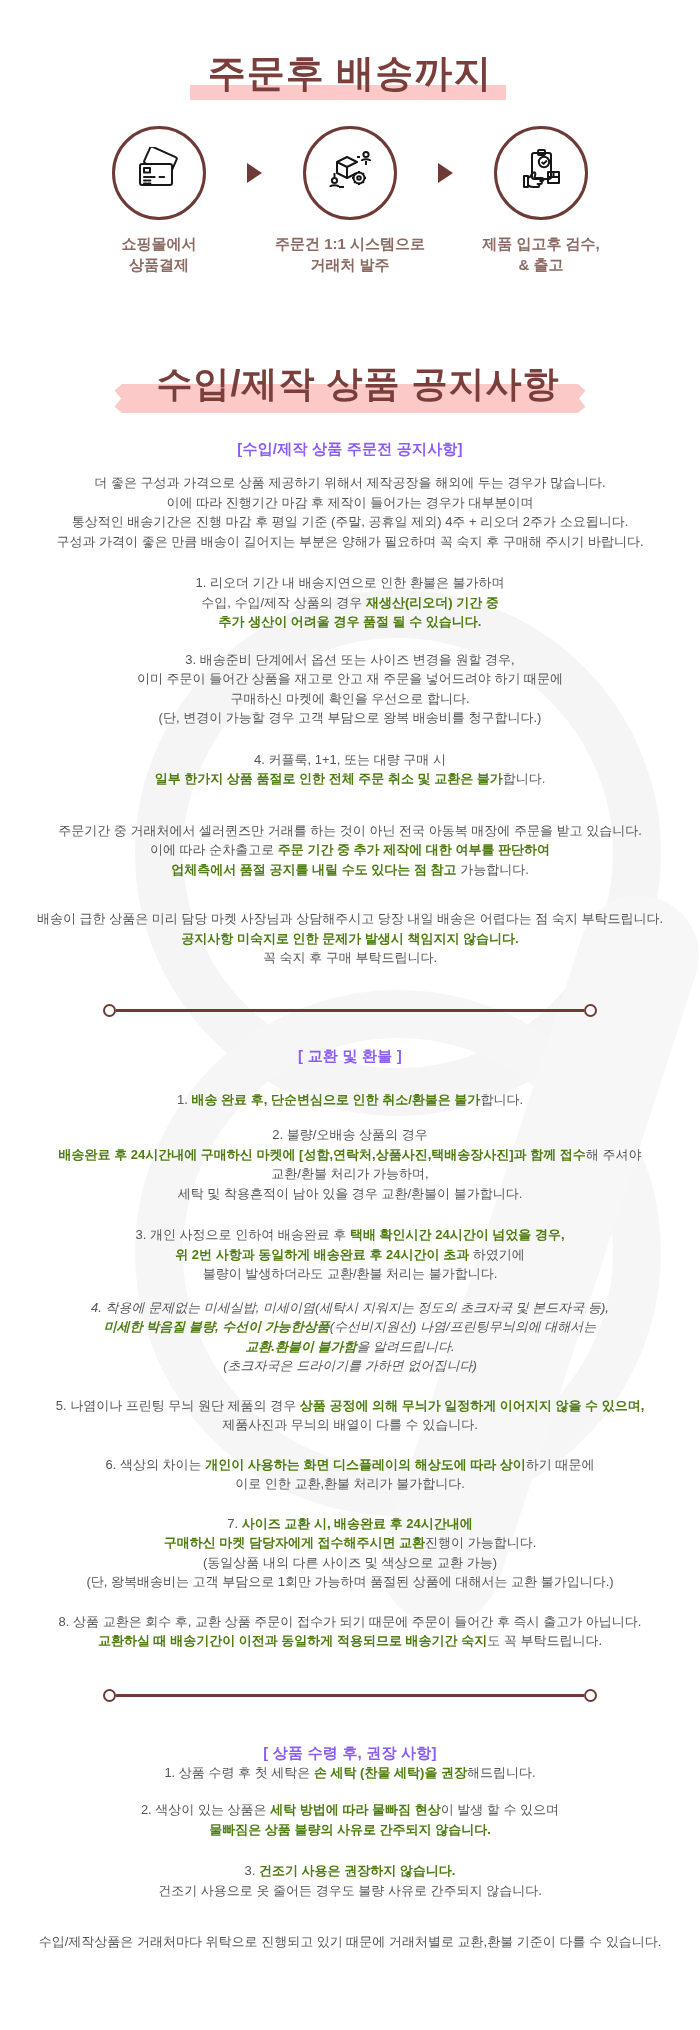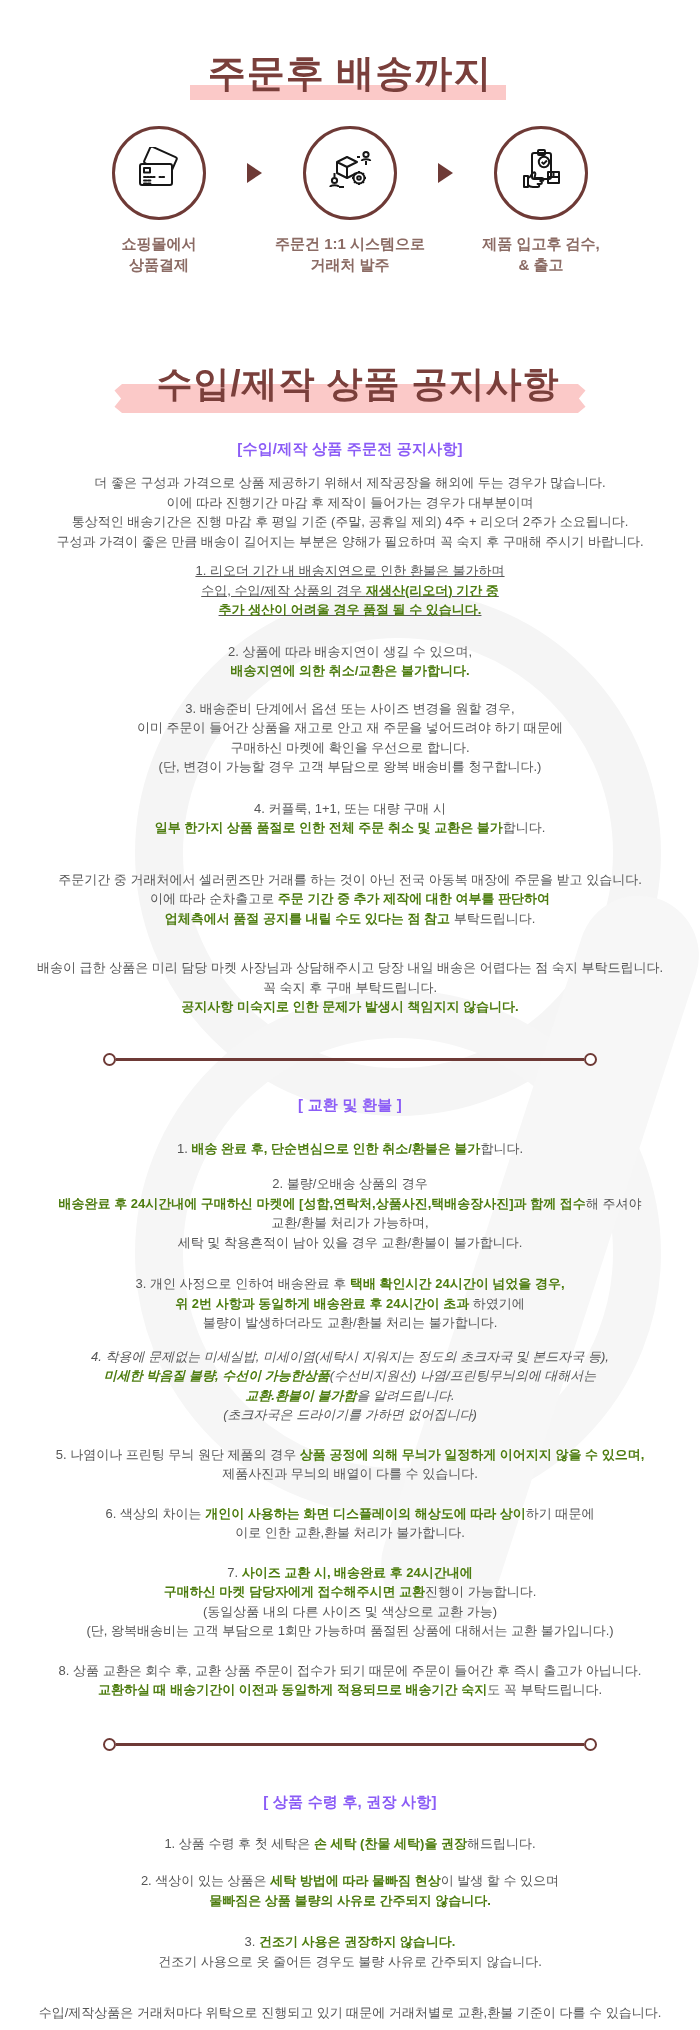--- a/index.html
+++ b/index.html
@@ -141,48 +141,44 @@
     </div>
 
     <div class="notice">
         <h3 class="sec-heading" style="margin-top: 0px;">[수입/제작 상품 주문전 공지사항]</h3>
         <p class="block" style="margin-top: 14px;">
           <span class="line"><span>더 좋은 구성과 가격으로 상품 제공하기 위해서 제작공장을 해외에 두는 경우가 많습니다.</span></span>
           <span class="line"><span>이에 따라 진행기간 마감 후 제작이 들어가는 경우가 대부분이며</span></span>
           <span class="line"><span>통상적인 배송기간은 진행 마감 후 평일 기준 (주말, 공휴일 제외) 4주 + 리오더 2주가 소요됩니다.</span></span>
           <span class="line"><span>구성과 가격이 좋은 만큼 배송이 길어지는 부분은 양해가 필요하며 꼭 숙지 후 구매해 주시기 바랍니다.</span></span>
         </p>
-        <p class="block" style="margin-top: 10px; text-decoration: underline;">
+        <p class="block" style="margin-top: 22px;">
           <span class="line"><span>1. 리오더 기간 내 배송지연으로 인한 환불은 불가하며</span></span>
           <span class="line"><span>수입, 수입/제작 상품의 경우 </span><span class="red">재생산(리오더) 기간 중</span></span>
           <span class="line"><span class="red">추가 생산이 어려울 경우 품절 될 수 있습니다.</span></span>
-        </p>
-        <p class="block" style="margin-top: 22px;">
-          <span class="line"><span>2. 상품에 따라 배송지연이 생길 수 있으며,</span></span>
-          <span class="line"><span class="red">배송지연에 의한 취소/교환은 불가합니다.</span></span>
         </p>
         <p class="block" style="margin-top: 18px;">
           <span class="line"><span>3. 배송준비 단계에서 옵션 또는 사이즈 변경을 원할 경우,</span></span>
           <span class="line"><span>이미 주문이 들어간 상품을 재고로 안고 재 주문을 넣어드려야 하기 때문에</span></span>
           <span class="line"><span>구매하신 마켓에 확인을 우선으로 합니다.</span></span>
           <span class="line"><span>(단, 변경이 가능할 경우 고객 부담으로 왕복 배송비를 청구합니다.)</span></span>
         </p>
         <p class="block" style="margin-top: 22px;">
           <span class="line"><span>4. 커플룩, 1+1, 또는 대량 구매 시</span></span>
           <span class="line"><span class="red">일부 한가지 상품 품절로 인한 전체 주문 취소 및 교환은 불가</span><span>합니다.</span></span>
         </p>
         <p class="block" style="margin-top: 32px;">
           <span class="line"><span>주문기간 중 거래처에서 셀러퀸즈만 거래를 하는 것이 아닌 전국 아동복 매장에 주문을 받고 있습니다.</span></span>
           <span class="line"><span>이에 따라 순차출고로 </span><span class="red">주문 기간 중 추가 제작에 대한 여부를 판단하여</span></span>
-          <span class="line"><span class="red">업체측에서 품절 공지를 내릴 수도 있다는 점 참고 </span><span>부탁드립니다.</span></span>
+          <span class="line"><span class="red">업체측에서 품절 공지를 내릴 수도 있다는 점 참고 </span><span>가능합니다.</span></span>
         </p>
         <p class="block" style="margin-top: 30px;">
           <span class="line"><span>배송이 급한 상품은 미리 담당 마켓 사장님과 상담해주시고 당장 내일 배송은 어렵다는 점 숙지 부탁드립니다.</span></span>
+          <span class="line"><span class="red">공지사항 미숙지로 인한 문제가 발생시 책임지지 않습니다.</span></span>
           <span class="line"><span>꼭 숙지 후 구매 부탁드립니다.</span></span>
-          <span class="line"><span class="red">공지사항 미숙지로 인한 문제가 발생시 책임지지 않습니다.</span></span>
         </p>
         <div class="divider" style="margin-top: 36px;">
           <span class="ring"></span>
           <span class="rule"></span>
           <span class="ring"></span>
         </div>
         <h3 class="sec-heading" style="margin-top: 30px;">[ 교환 및 환불 ]</h3>
         <p class="block" style="margin-top: 24px;">
           <span class="line"><span>1. </span><span class="red">배송 완료 후, 단순변심으로 인한 취소/환불은 불가</span><span>합니다.</span></span>
         </p>
@@ -220,21 +216,21 @@
         <p class="block" style="margin-top: 20px;">
           <span class="line"><span>8. 상품 교환은 회수 후, 교환 상품 주문이 접수가 되기 때문에 주문이 들어간 후 즉시 출고가 아닙니다.</span></span>
           <span class="line"><span class="red">교환하실 때 배송기간이 이전과 동일하게 적용되므로 배송기간 숙지</span><span>도 꼭 부탁드립니다.</span></span>
         </p>
         <div class="divider" style="margin-top: 38px;">
           <span class="ring"></span>
           <span class="rule"></span>
           <span class="ring"></span>
         </div>
         <h3 class="sec-heading" style="margin-top: 42px;">[ 상품 수령 후, 권장 사항]</h3>
-        <p class="block" style="margin-top: 22px;">
+        <p class="block" style="">
           <span class="line"><span>1. 상품 수령 후 첫 세탁은 </span><span class="red">손 세탁 (찬물 세탁)을 권장</span><span>해드립니다.</span></span>
         </p>
         <p class="block" style="margin-top: 18px;">
           <span class="line"><span>2. 색상이 있는 상품은 </span><span class="red">세탁 방법에 따라 물빠짐 현상</span><span>이 발생 할 수 있으며</span></span>
           <span class="line"><span class="red">물빠짐은 상품 불량의 사유로 간주되지 않습니다.</span></span>
         </p>
         <p class="block" style="margin-top: 22px;">
           <span class="line"><span>3. </span><span class="red">건조기 사용은 권장하지 않습니다.</span></span>
           <span class="line"><span>건조기 사용으로 옷 줄어든 경우도 불량 사유로 간주되지 않습니다.</span></span>
         </p>

